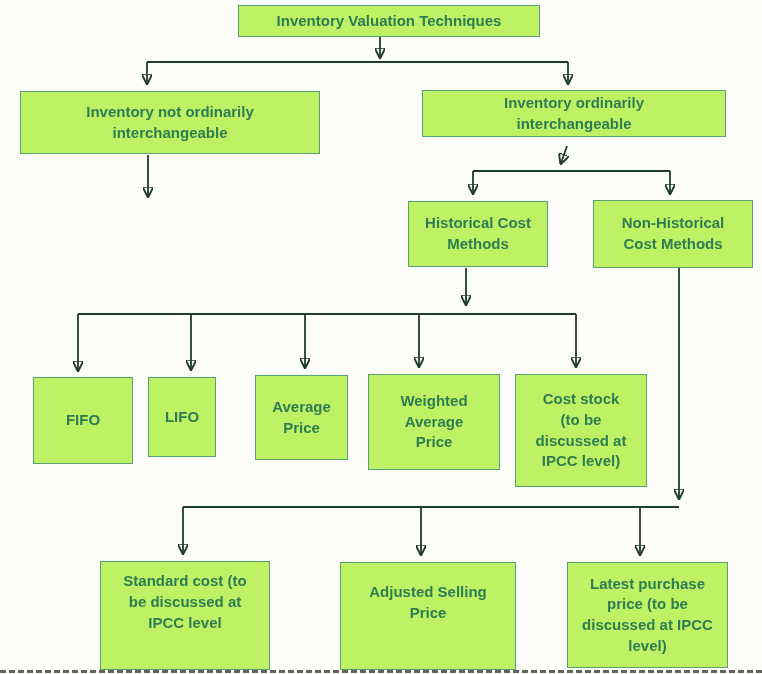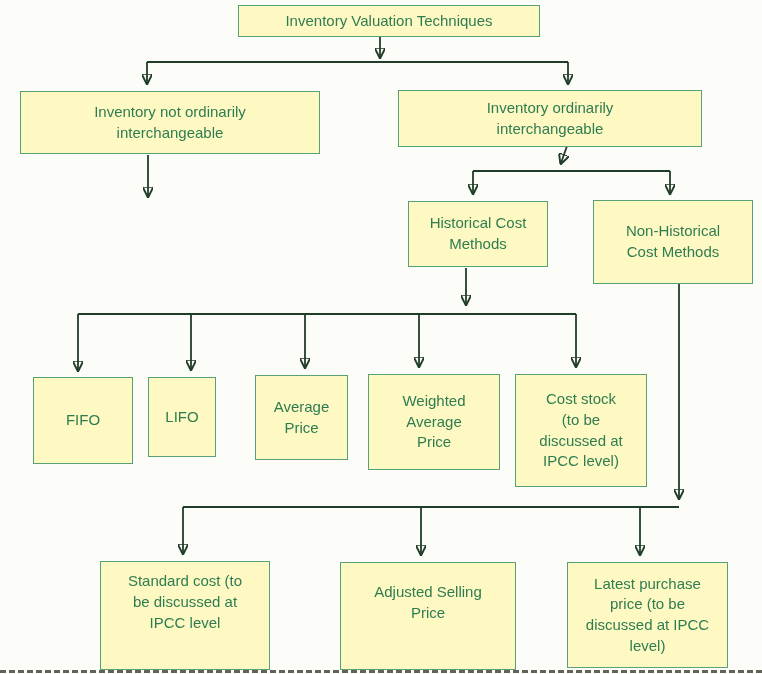--- a/index.html
+++ b/index.html
@@ -15,27 +15,27 @@
     background:var(--bg);
     overflow:hidden;
     font-family:"Liberation Sans", sans-serif;
   }
   .edges{position:absolute;left:0;top:0;width:762px;height:674px;}
   .edges path{stroke:var(--line);stroke-width:1.8;fill:none;}
   .node{
     position:absolute;
     box-sizing:border-box;
     border:1.5px solid var(--border);
-    background:#fef9c3;
+    background:#bef264;
     color:var(--text);
     display:flex;align-items:center;justify-content:center;
     text-align:center;
     white-space:pre-line;
     font-size:15px;line-height:1.38;
-    font-weight:normal;
+    font-weight:bold;
   }
   .node.pad-b{padding-bottom:26px;}
   .torn-edge{
     position:absolute;left:0;top:670px;width:762px;height:0;
     border-top:3px dashed #474a3e;opacity:.85;
   }
 </style>
 </head>
 <body>
 
@@ -73,28 +73,28 @@
     <path d="M183 507 V553" marker-end="url(#arrow)"></path>
     <path d="M421 507 V554" marker-end="url(#arrow)"></path>
     <path d="M640 507 V554" marker-end="url(#arrow)"></path>
   </svg>
 
   <div class="node" style="left:238px;top:5px;width:302px;height:32px">Inventory Valuation Techniques</div>
 
   <div class="node" style="left:20px;top:91px;width:300px;height:63px">Inventory not ordinarily
 interchangeable</div>
 
-  <div class="node" style="left:398px;top:90px;width:304px;height:57px">Inventory ordinarily
+  <div class="node" style="left:422px;top:90px;width:304px;height:47px">Inventory ordinarily
 interchangeable</div>
 
 
   <div class="node" style="left:408px;top:201px;width:140px;height:66px">Historical Cost
 Methods</div>
 
-  <div class="node" style="left:593px;top:200px;width:160px;height:84px">Non-Historical
+  <div class="node" style="left:593px;top:200px;width:160px;height:68px">Non-Historical
 Cost Methods</div>
 
   <div class="node" style="left:33px;top:377px;width:100px;height:87px">FIFO</div>
 
   <div class="node" style="left:148px;top:377px;width:68px;height:80px">LIFO</div>
 
   <div class="node" style="left:255px;top:375px;width:93px;height:85px">Average
 Price</div>
 
   <div class="node" style="left:368px;top:374px;width:132px;height:96px">Weighted

